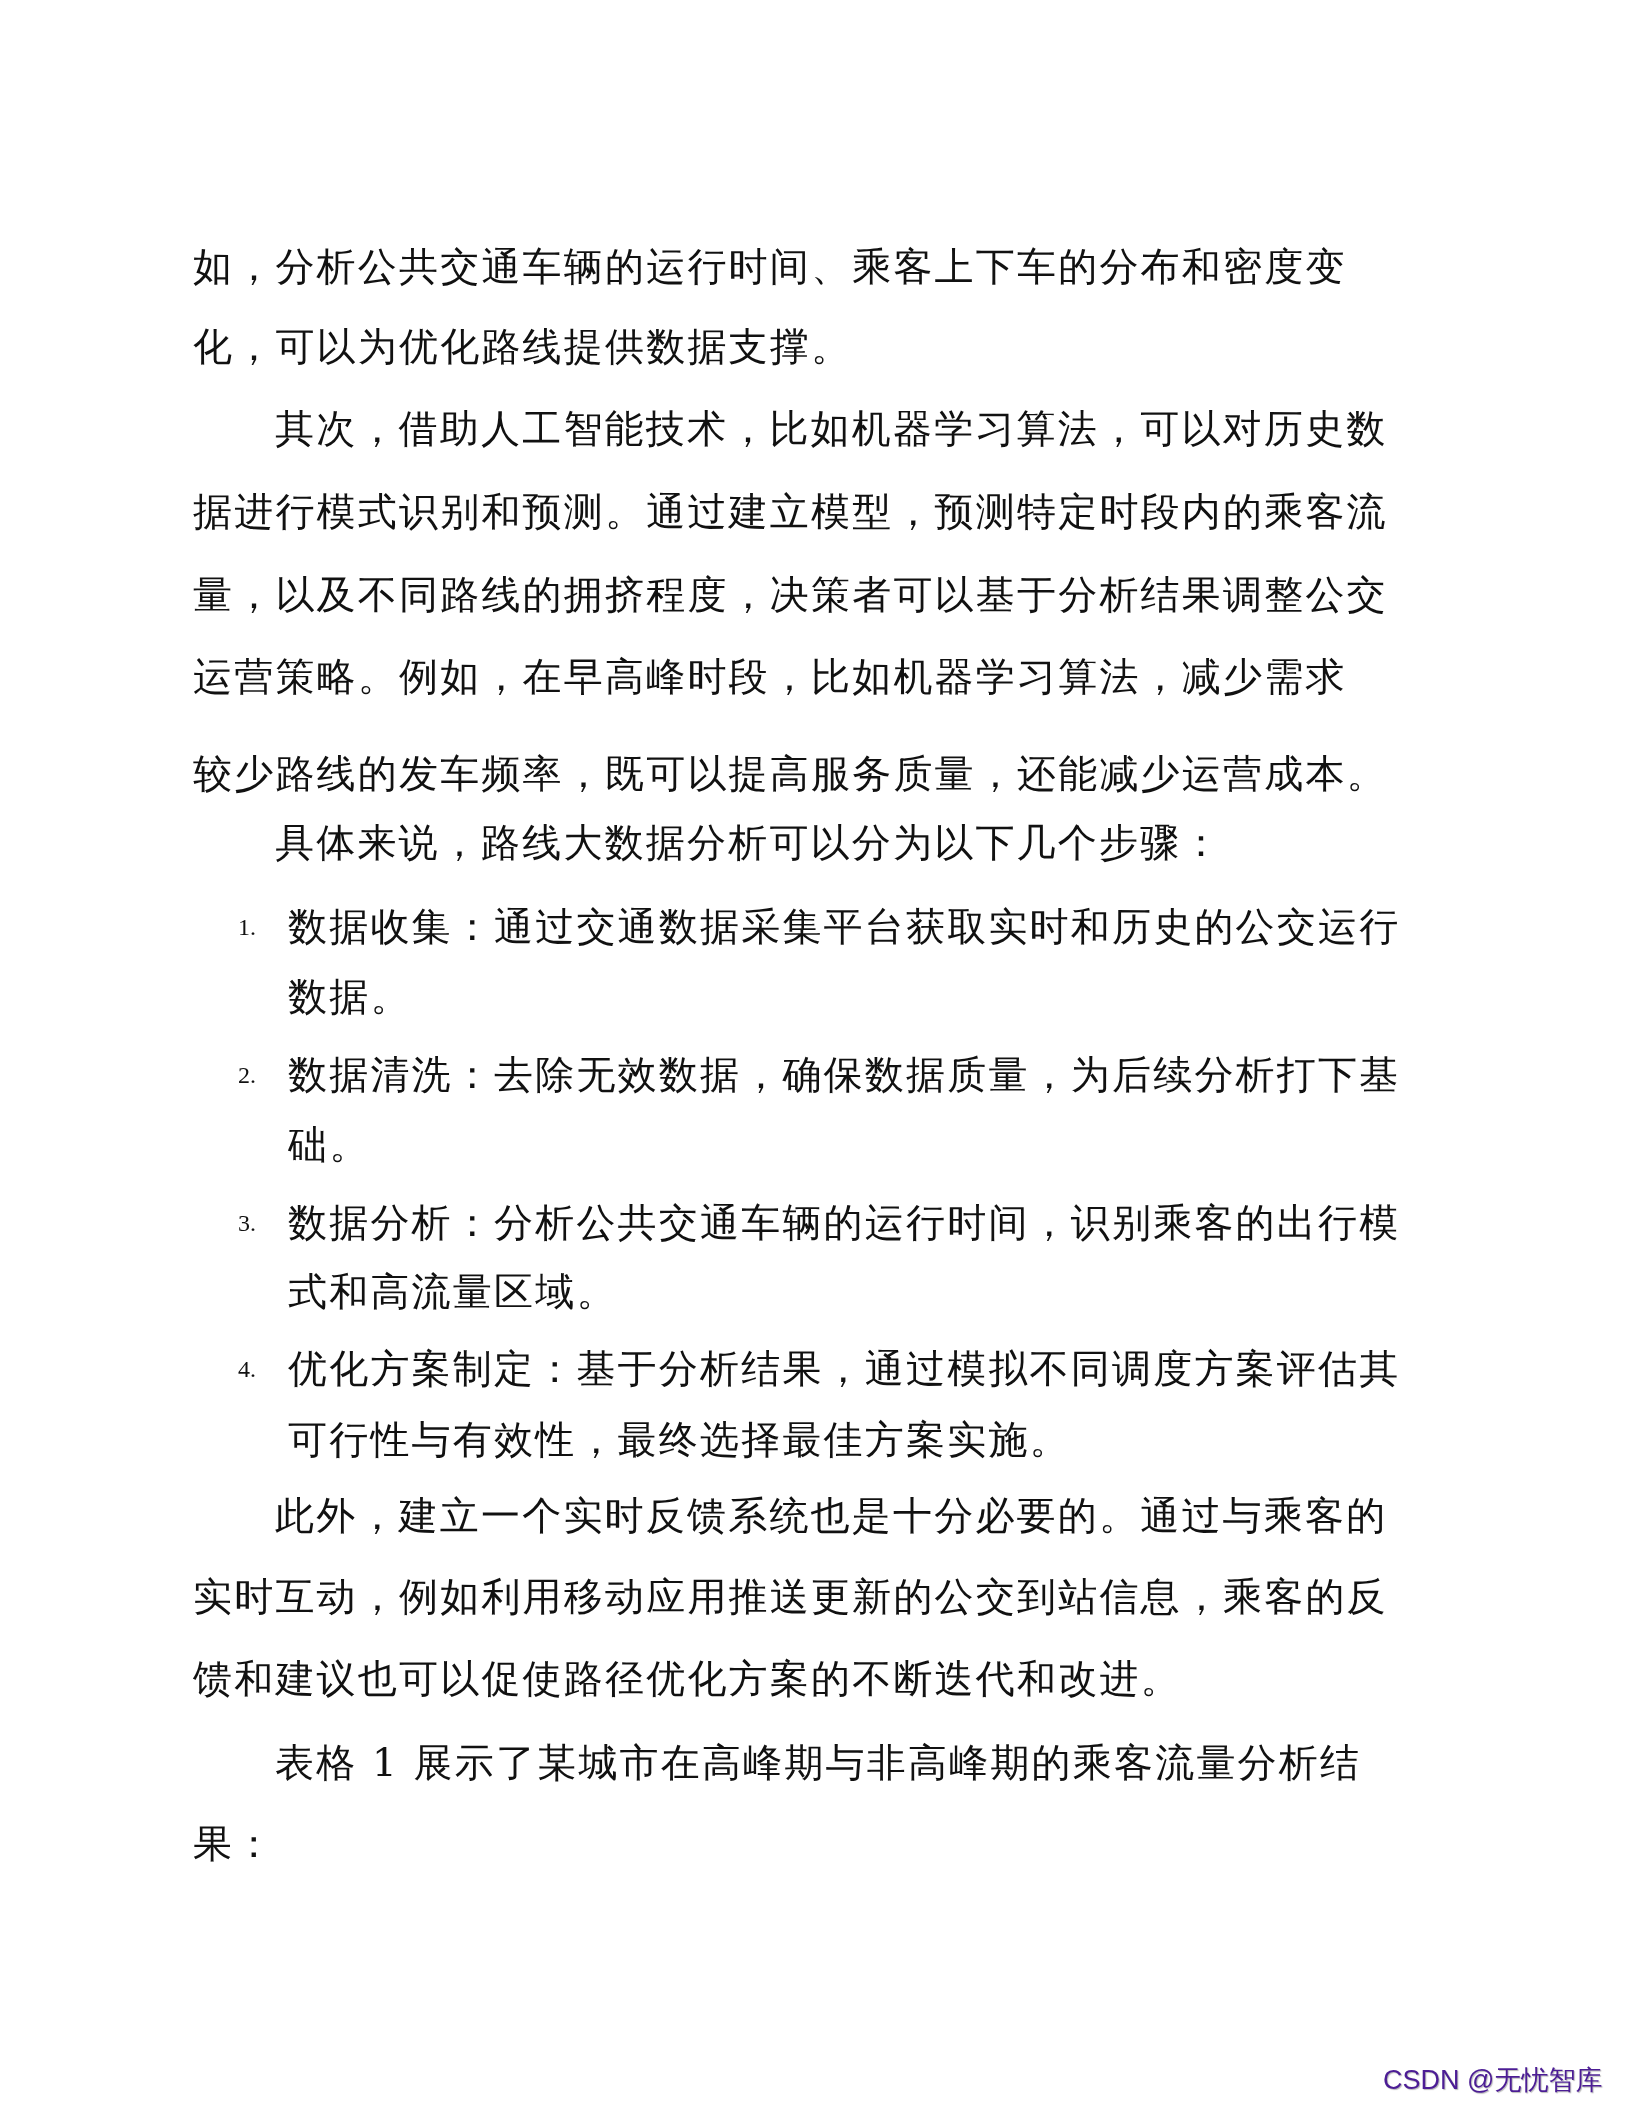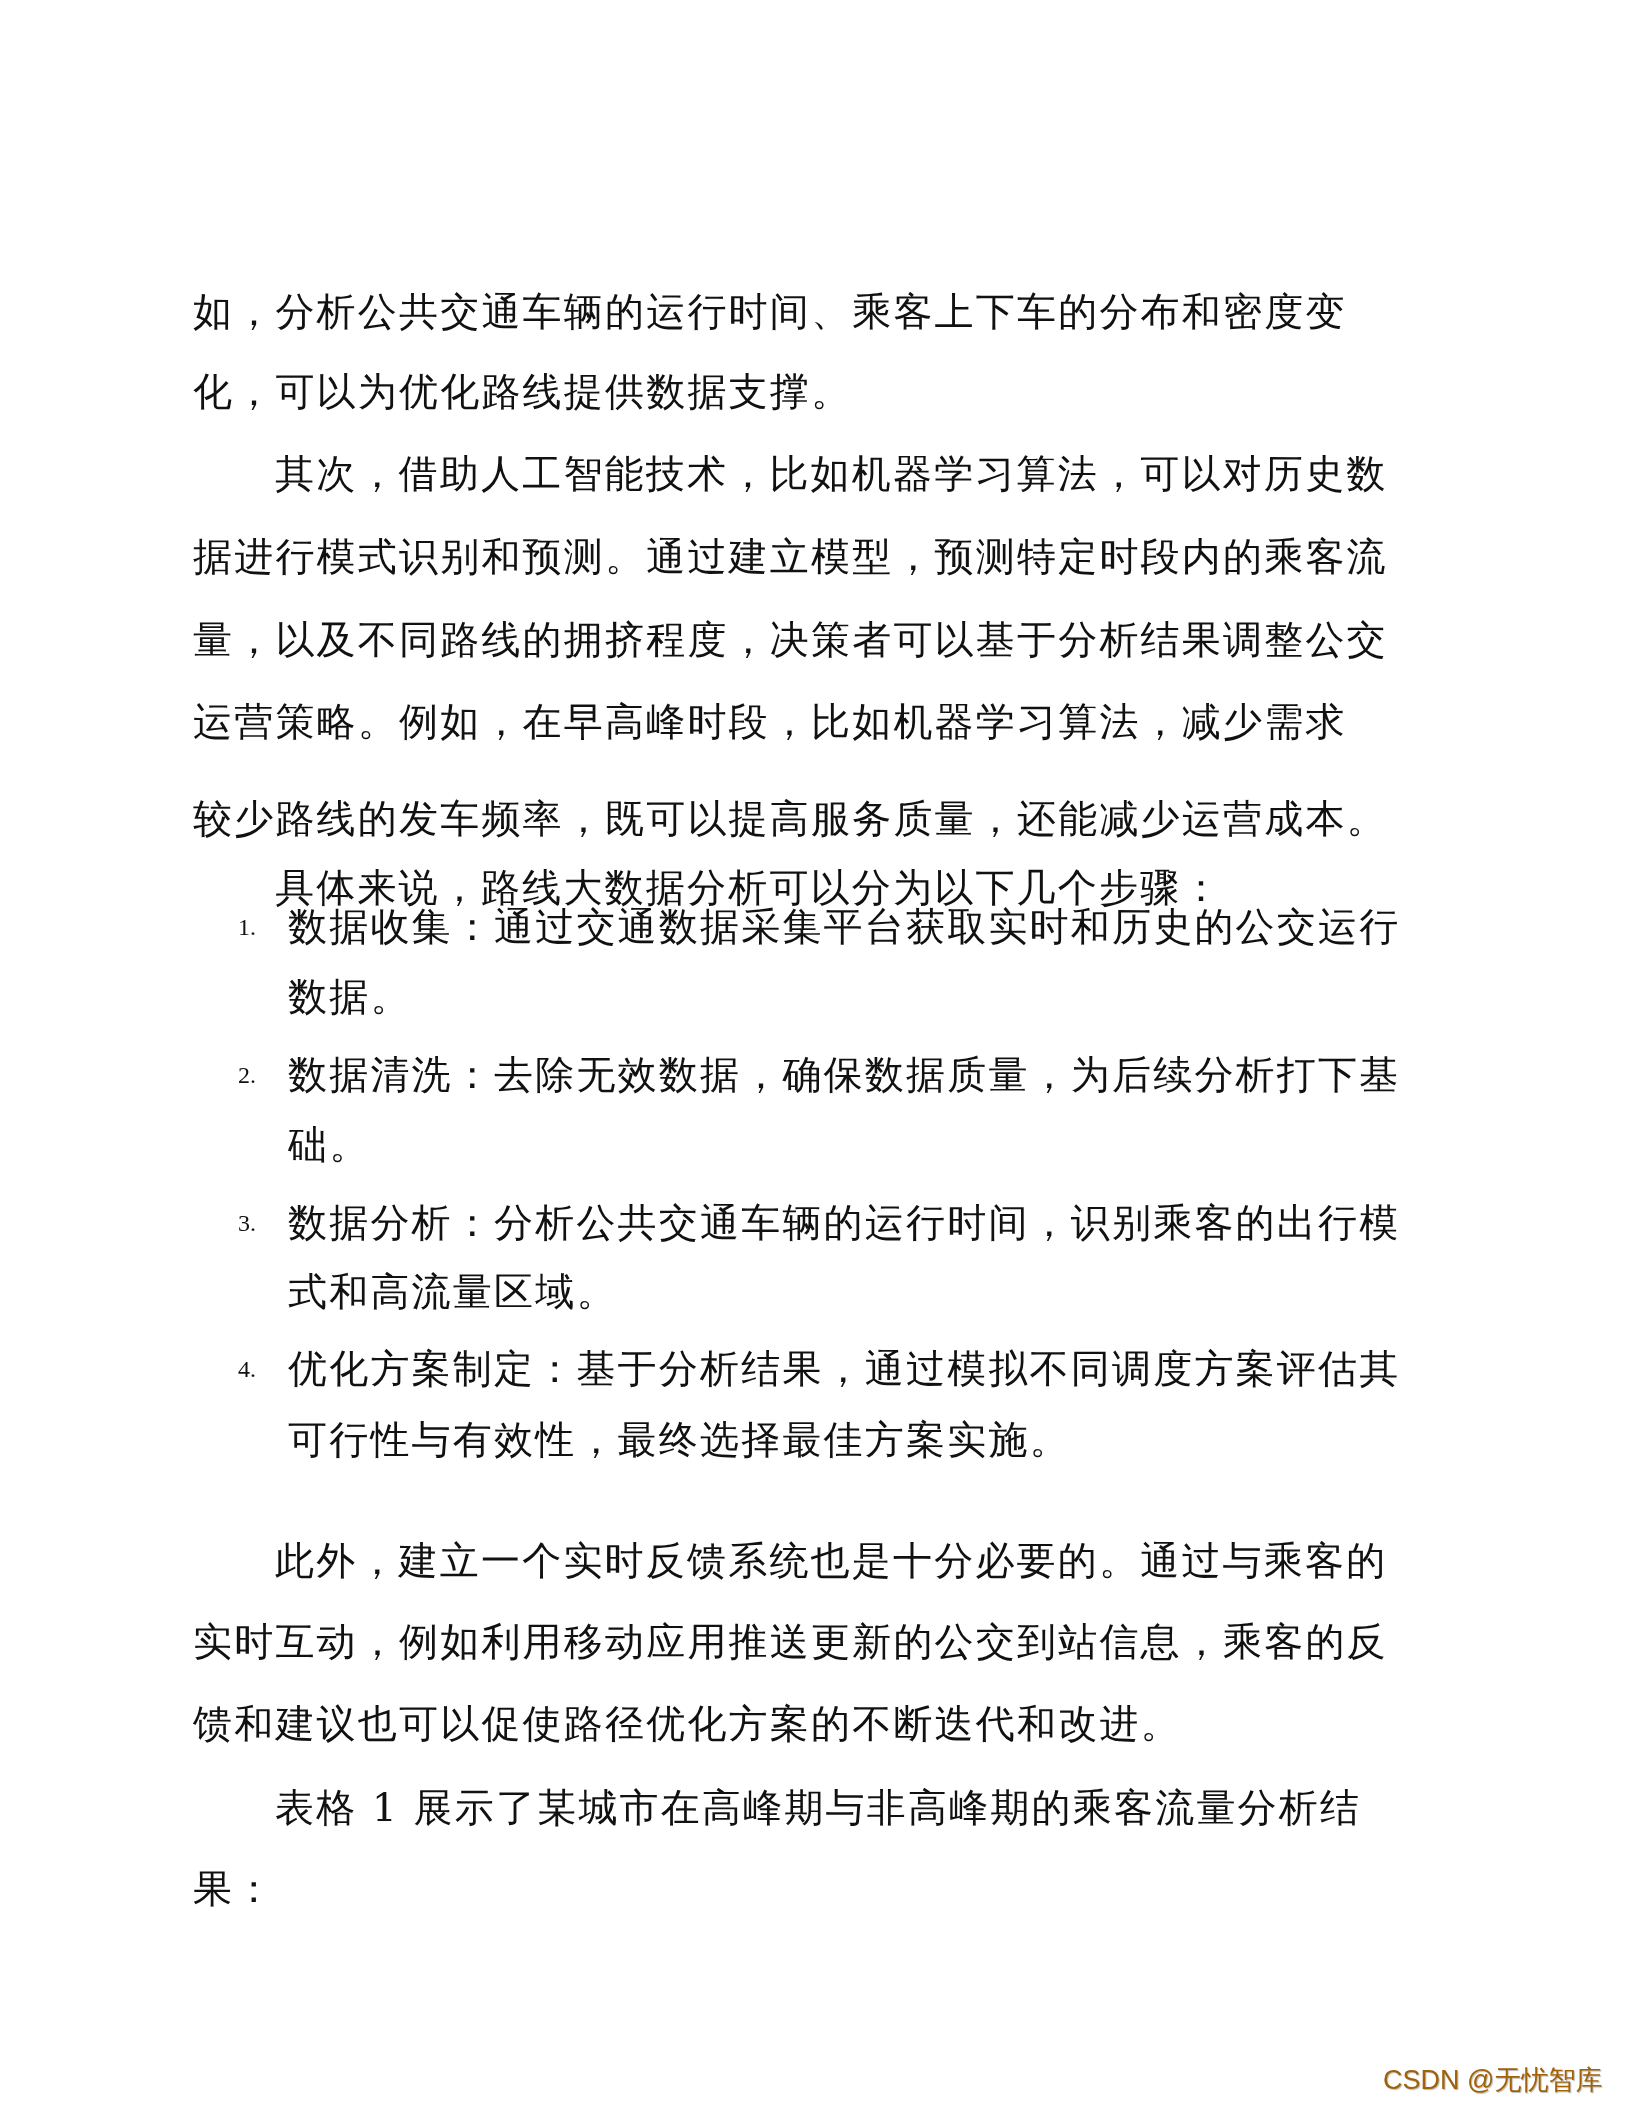--- a/index.html
+++ b/index.html
@@ -1,22 +1,22 @@
 <!DOCTYPE html>
 <html><head>
 <meta charset="utf-8">
 <style>
   html, body { margin:0; padding:0; background:#ffffff; }
   body { width:1632px; height:2112px; position:relative; overflow:hidden;
          font-family:"DejaVu Serif", "Liberation Serif", serif; color:#111; }
-  .line { position:absolute; left:193px; font-size:39px; line-height:50px; white-space:nowrap; letter-spacing:2.2px;margin-top:45px; }
+  .line { position:absolute; left:193px; font-size:39px; line-height:50px; white-space:nowrap; letter-spacing:2.2px; }
   .indent { left:275px;text-align:right; }
   .li-num { position:absolute; left:238px; font-size:24px; line-height:50px; font-family:"Liberation Serif", serif; }
   .li-text { position:absolute; left:288px; font-size:39px; line-height:50px; white-space:nowrap; letter-spacing:2.2px;font-family:Liberation Serif, serif; }
-  .watermark { position:absolute; left:1383px; top:2062px; font-family:"Liberation Sans", sans-serif; font-size:27px; color:#a16207;
+  .watermark { position:absolute; left:1383px; top:2062px; font-family:"Liberation Sans", sans-serif; font-size:27px; color:#4c1d95;
                text-shadow:1px 1px 1px #b8b8b8; white-space:nowrap; }
 </style>
 </head>
 <body>
 
 <div>
   <div class="line" style="top:242px">如，分析公共交通车辆的运行时间、乘客上下车的分布和密度变</div>
   <div class="line" style="top:322px">化，可以为优化路线提供数据支撑。</div>
 
   <div class="line indent" style="top:404px">其次，借助人工智能技术，比如机器学习算法，可以对历史数</div>

